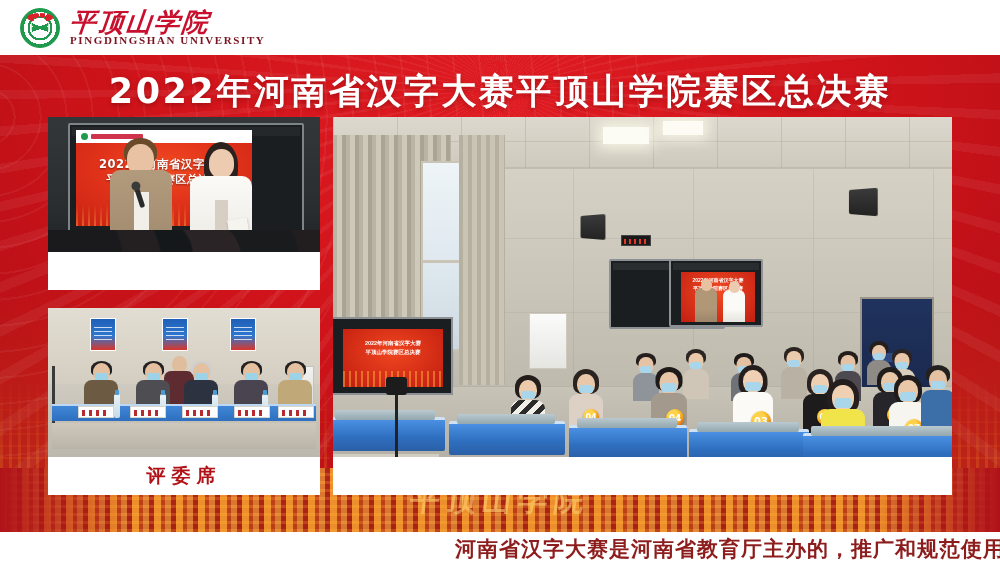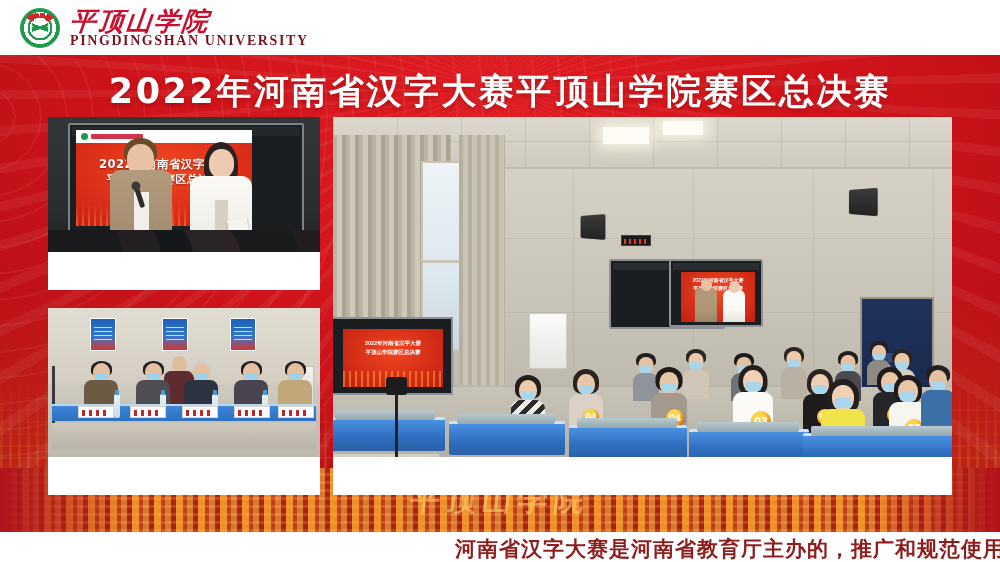--- a/index.html
+++ b/index.html
@@ -45,21 +45,21 @@
   }
   .logo-text { margin-left:10px; line-height:1; }
   .logo-cn {
     font-family:"DejaVu Serif", serif;
     font-size:26px; font-weight:700; color:#c8102e;
     letter-spacing:2px; font-style:italic;
     display:block; transform:skewX(-6deg);
   }
   .logo-en {
     font-family:"Liberation Serif", serif;
-    font-size:14px; font-weight:700; color:#7a1420;
+    font-size:11px; font-weight:700; color:#7a1420;
     letter-spacing:1.6px; display:block; margin-top:0;
   }
 
   
   .stage {
     position:absolute; left:0; top:55px; width:1000px; height:452px;
     background:
       radial-gradient(ellipse 900px 620px at 50% 12%, #e01c22 0%, #cf131a 42%, #b40f16 72%, #9c0a11 100%);
     overflow:hidden;
   }
@@ -661,20 +661,21 @@
     <div class="plate" style="left:134px;">
         <i></i>
       </div>
     <div class="plate" style="left:186px;">
         <i></i>
       </div>
     <div class="plate" style="left:230px;">
         <i></i>
       </div>
   </div>
+  <div class="caption">评委席</div>
 </div>
 
 <div class="panel" id="panel-scene">
   <div class="photo ph-scene">
     <div class="ceil"></div>
     <div class="light l1"></div>
     <div class="light l2"></div>
     <div class="wallbig"></div>
     <div class="curtain"></div>
     <div class="window"></div>

